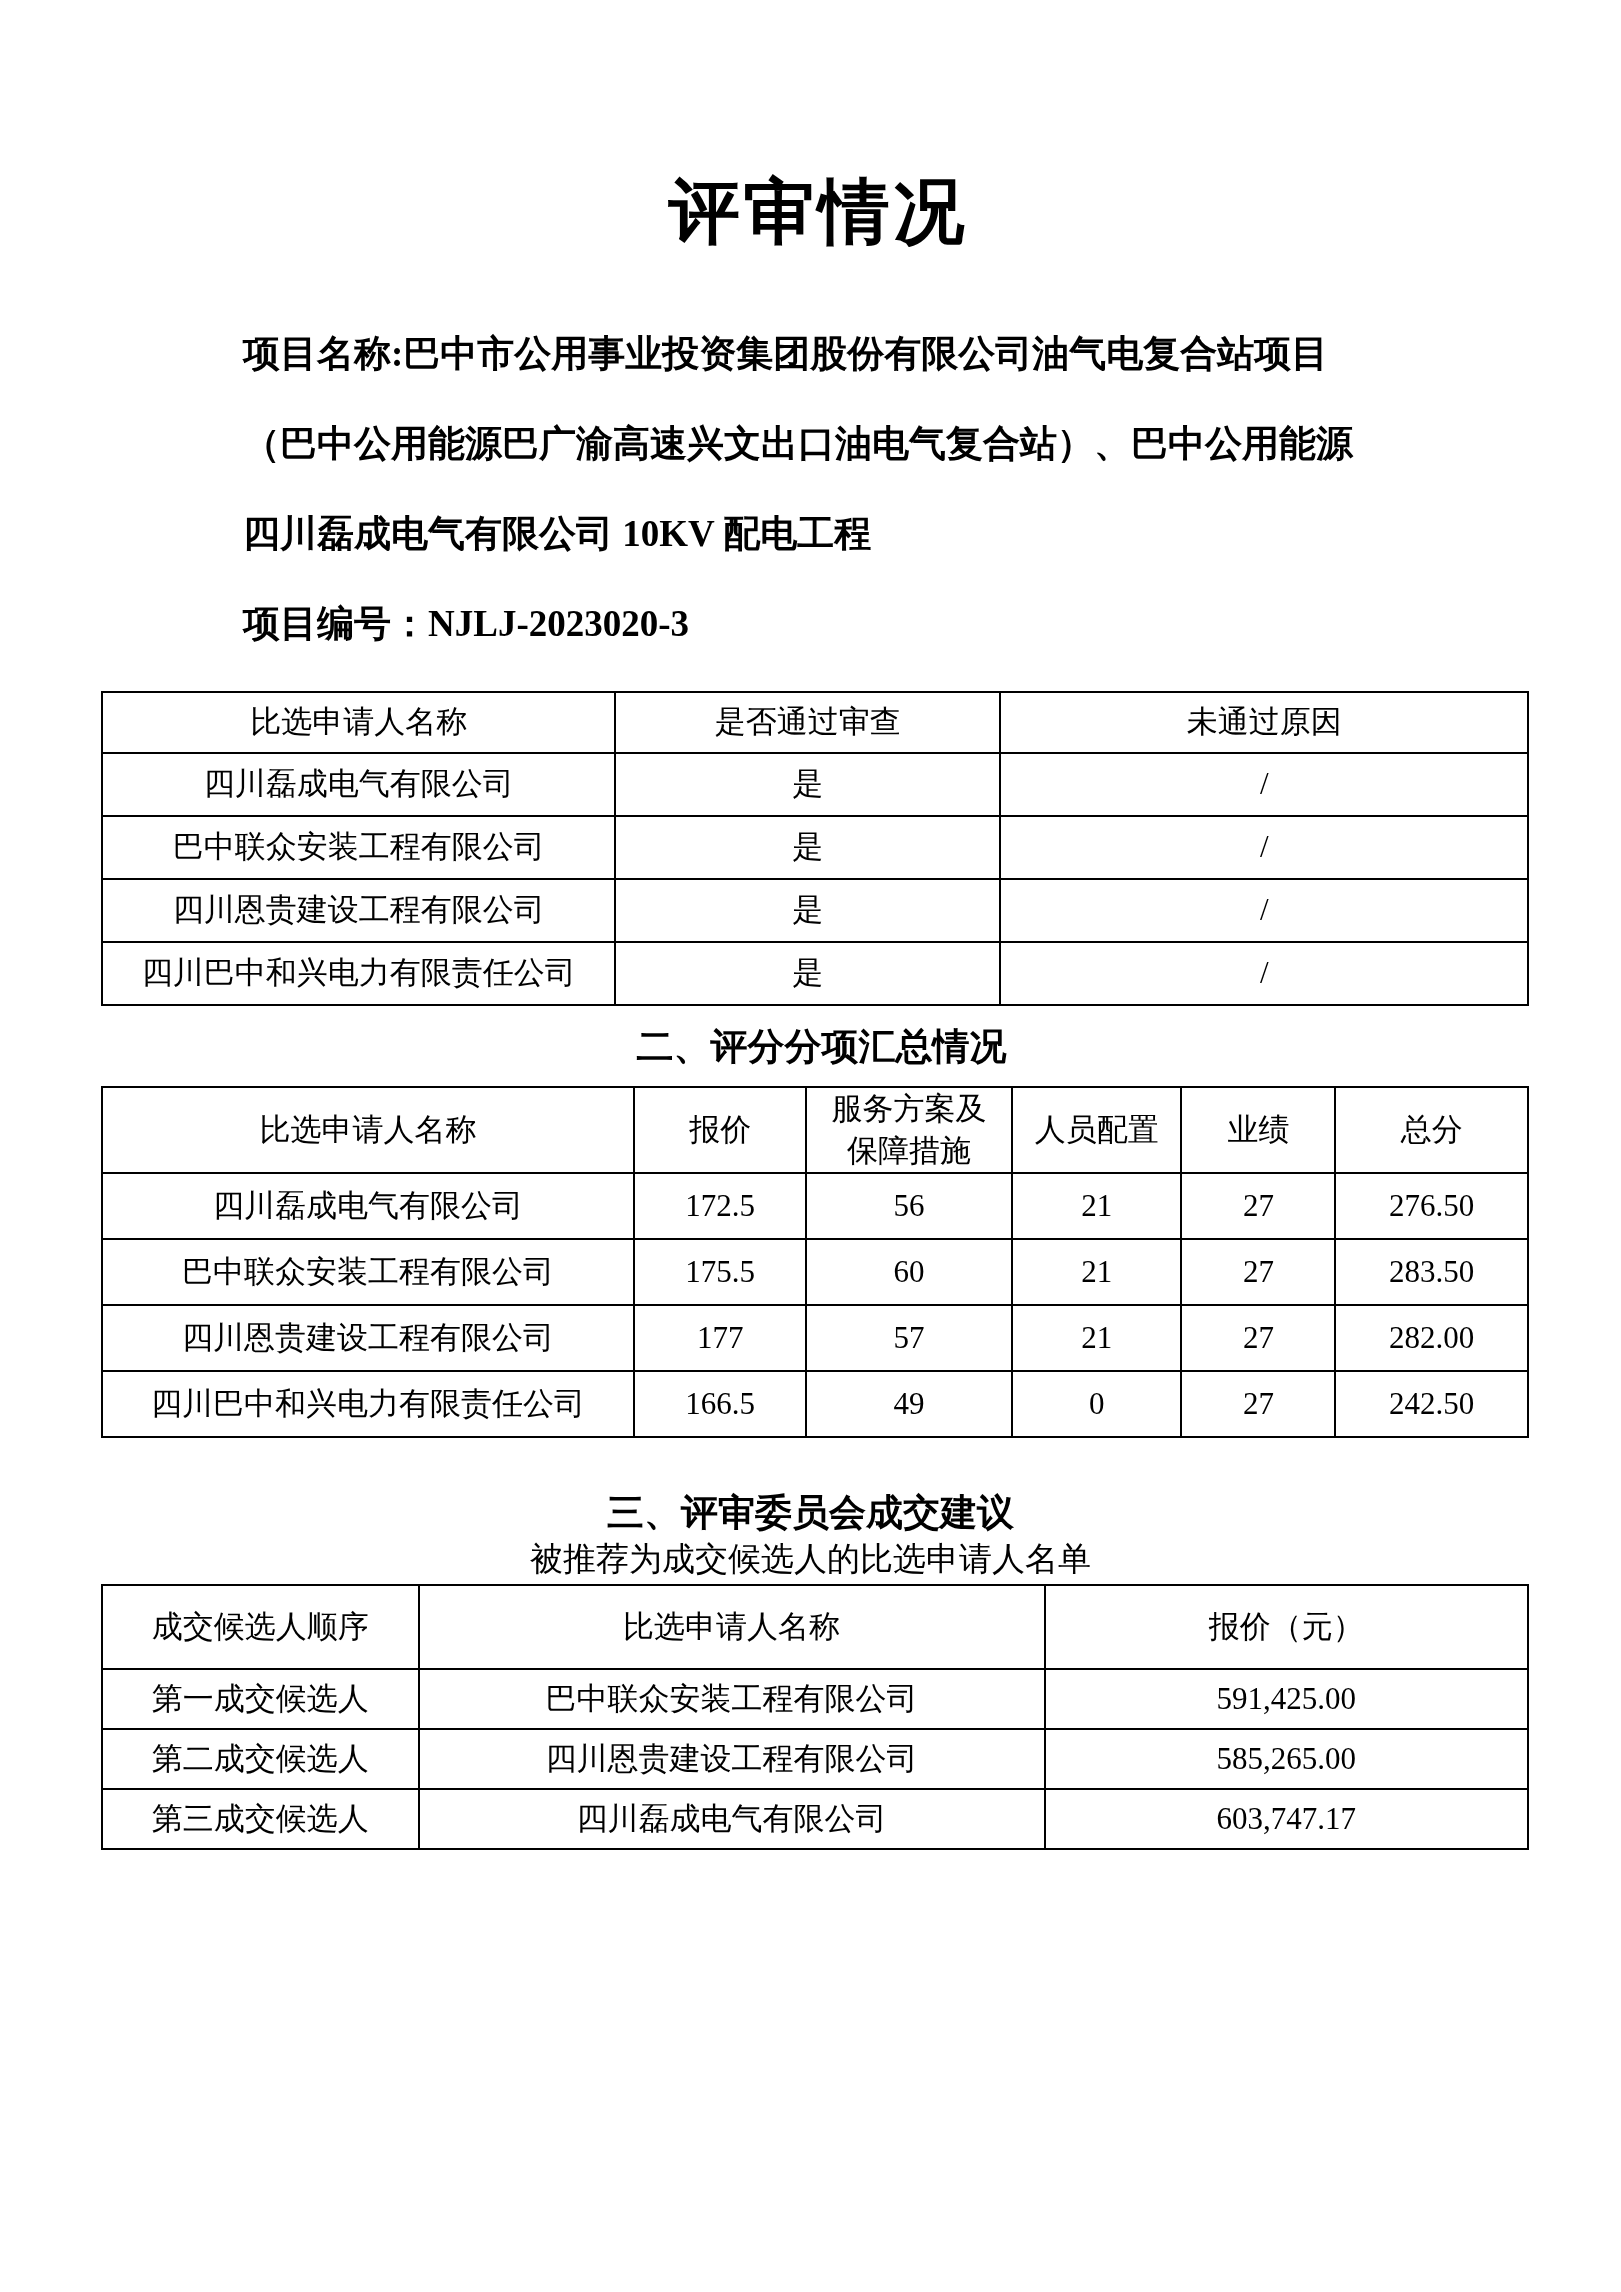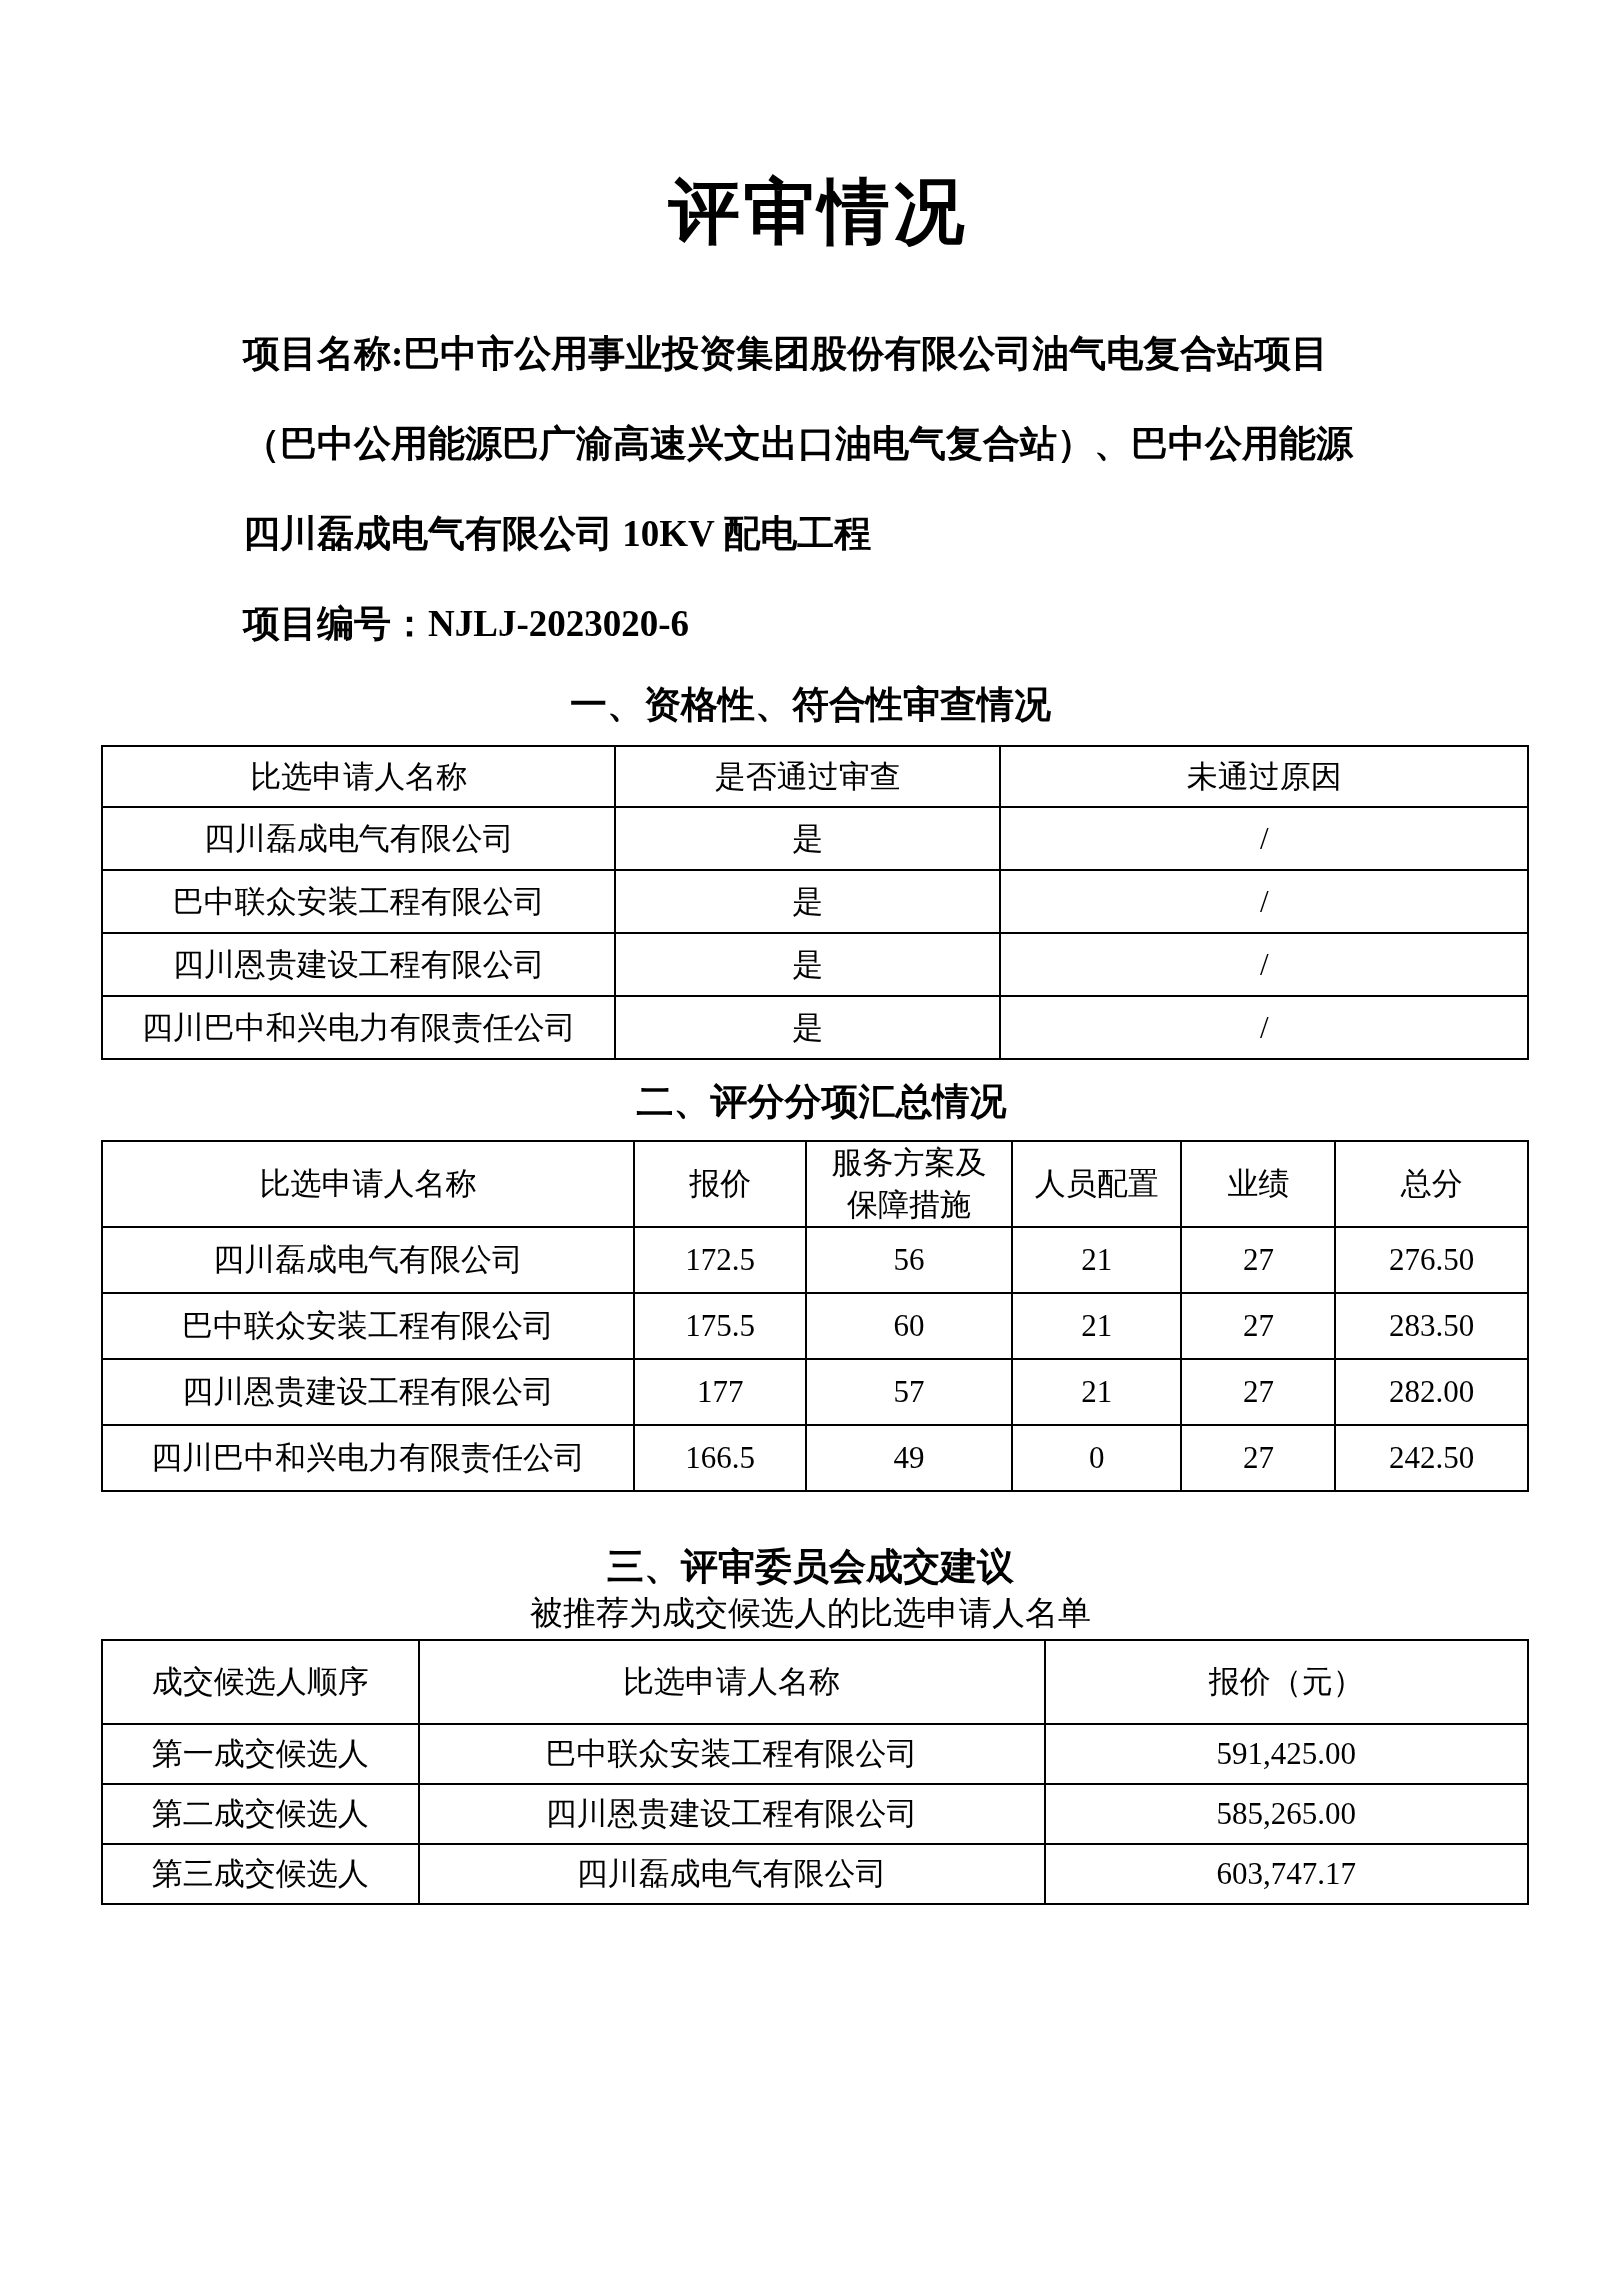--- a/index.html
+++ b/index.html
@@ -80,24 +80,23 @@
 <body>
 
 <div class="page">
 
   <h1 class="doc-title">评审情况</h1>
 
   <div class="intro">
     <p>项目名称:巴中市公用事业投资集团股份有限公司油气电复合站项目</p>
     <p>（巴中公用能源巴广渝高速兴文出口油电气复合站）、巴中公用能源</p>
     <p>四川磊成电气有限公司 10KV 配电工程</p>
-    <p>项目编号：NJLJ-2023020-6</p>
+    <p>项目编号：NJLJ-2023020-3</p>
   </div>
 
-  <h2 class="section-heading h1">一、资格性、符合性审查情况</h2>
 
   <table class="doc-table t1">
     <colgroup>
         <col style="width:36%">
         <col style="width:27%">
         <col style="width:37%">
       </colgroup>
     <thead>
       <tr>
         <th>比选申请人名称</th>

